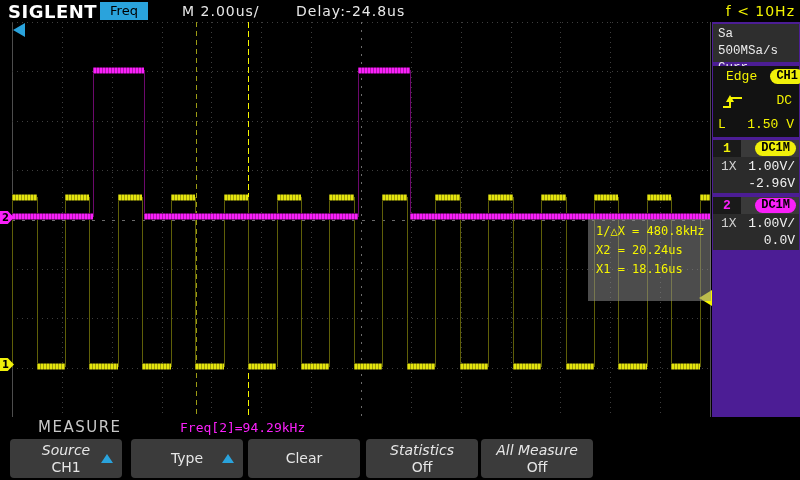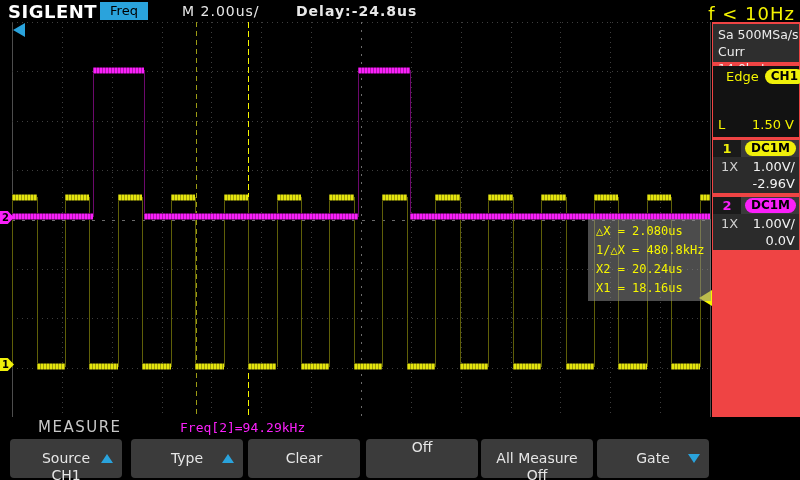--- a/index.html
+++ b/index.html
@@ -5,22 +5,22 @@
   html,body{margin:0;padding:0;background:#000;}
   .screen{position:relative;width:800px;height:480px;background:#000;overflow:hidden;
           font-family:"DejaVu Sans", sans-serif;-webkit-font-smoothing:none;}
   
   .topbar{position:absolute;left:0;top:0;width:800px;height:22px;background:#000;}
   .logo{position:absolute;left:8px;top:1px;color:#fff;font-size:18px;font-weight:800;letter-spacing:.5px;}
   .ready-badge{position:absolute;left:100px;top:2px;width:48px;height:18px;background:#2aa3dc;
                color:#000;font-size:13px;text-align:center;line-height:18px;}
   .tb-text{position:absolute;top:3px;color:#e8e8e8;font-size:14px;letter-spacing:1px;margin-left:24px;}
   .tb-timebase{left:158px;}
-  .tb-delay{left:272px;font-weight:bold;}
-  .tb-freqc{position:absolute;right:5px;top:3px;color:#f4f400;font-size:18px;letter-spacing:1px;margin-left:20px;}
+  .tb-delay{left:272px;}
+  .tb-freqc{position:absolute;right:5px;top:3px;color:#f4f400;font-size:14px;letter-spacing:1px;margin-left:20px;}
   
   .plot{position:absolute;left:0;top:22px;width:712px;height:395px;background:#000;}
   .vline{position:absolute;top:0;height:395px;width:1px;
          background-image:repeating-linear-gradient(to bottom,#3e3e3e 0 1px,transparent 1px 5px);}
   .vline.solid{background:#4d4d4d;background-image:none;}
   .vline.center{background-image:repeating-linear-gradient(to bottom,#6c6c6c 0 2px,transparent 2px 8px);}
   .hline{position:absolute;left:12px;width:698px;height:1px;
          background-image:repeating-linear-gradient(to right,#3e3e3e 0 1px,transparent 1px 5px);}
   .hline.center{background-image:repeating-linear-gradient(to right,#6c6c6c 0 3px,transparent 3px 10px);}
   .cursor-line{position:absolute;top:0;height:395px;width:1px;}
@@ -37,21 +37,21 @@
              line-height:13px;padding-left:2px;box-sizing:border-box;
              clip-path:polygon(0 0,55% 0,100% 50%,55% 100%,0 100%);}
   .trig-pos-arrow{position:absolute;width:0;height:0;border-top:7px solid transparent;
              border-bottom:7px solid transparent;border-right:12px solid #2aa3dc;}
   .trig-lvl-arrow{position:absolute;width:0;height:0;border-top:8px solid transparent;
              border-bottom:8px solid transparent;border-right:13px solid #f6f600;}
   .cursor-box{position:absolute;left:588px;top:197px;width:123px;height:82px;box-sizing:border-box;
               background:rgba(138,138,138,.55);padding:3px 0 0 8px;}
   .cursor-box div{color:#f6f600;font-size:12px;font-family:"DejaVu Sans Mono",monospace;line-height:19px;white-space:nowrap;}
   
-  .sidebar{position:absolute;left:712px;top:22px;width:88px;height:395px;background:#ef4444;}
+  .sidebar{position:absolute;left:712px;top:22px;width:88px;height:395px;background:#4c1d95;font-family:Liberation Mono, monospace;}
   .acq-panel{position:absolute;left:1px;top:2px;width:86px;height:38px;background:#2e2e2e;
              color:#ececec;font-size:12.5px;padding:2px 0 0 5px;box-sizing:border-box;line-height:17px;}
   .trig-panel{position:absolute;left:1px;top:44px;width:86px;height:71px;background:#121212;}
   .trig-row{position:absolute;left:0;width:100%;height:18px;}
   .ylabel{color:#f4f400;font-size:13px;}
   .pill{position:absolute;right:3px;top:0;height:15px;line-height:15px;padding:0 6px;border-radius:8px;
         font-size:12px;font-weight:bold;color:#000;}
   .ch-panel{position:absolute;left:1px;width:86px;height:53px;}
   .ch-header{position:absolute;left:0;top:0;width:100%;height:17px;background:#3a3a3a;}
   .num-cell{position:absolute;left:0;top:0;width:28px;height:17px;background:#1a1a1a;
@@ -62,21 +62,21 @@
   .offsetv{position:absolute;right:4px;top:19px;color:#f2f2f2;font-size:13px;}
   
   .measure-row{position:absolute;left:0;top:417px;width:712px;height:20px;background:#000;}
   .measure-label{position:absolute;left:38px;top:1px;color:#c8c8c8;font-size:15px;letter-spacing:1.5px;}
   .measure-readout{position:absolute;left:180px;top:3px;color:#fa20fa;font-size:13px;
                    font-family:"DejaVu Sans Mono",monospace;}
   
   .menubar{position:absolute;left:0;top:437px;width:800px;height:43px;background:#000;}
   .mbtn{position:absolute;top:2px;width:112px;height:39px;background:#3b3b3b;border-radius:4px;
         color:#e6e6e6;font-size:14px;text-align:center;}
-  .mbtn .l1{margin-top:10px;line-height:18px;}
+  .mbtn .l1{margin-top:2px;line-height:18px;font-style:italic;}
   .mbtn .l2{line-height:17px;}
   .mbtn .single{line-height:39px;}
   .arr{position:absolute;right:9px;width:0;height:0;border-left:6px solid transparent;border-right:6px solid transparent;}
   .arr.up{top:15px;border-bottom:9px solid #2aa3dc;}
   .arr.down{top:15px;border-top:9px solid #2aa3dc;}
 </style>
 </head>
 <body>
 
 <div class="screen">
@@ -181,36 +181,42 @@
         <div class="edge2" style="left: 358px; top: 48px; width: 1px; height: 147px;"></div>
         <div class="edge2" style="left: 410px; top: 48px; width: 1px; height: 147px;"></div>
         <div class="band ch2-band" style="left: 358px; top: 45px; width: 52px; height: 7px;"></div>
         <div class="band ch2-band" style="left: 410px; top: 191px; width: 300px; height: 7px;"></div>
       </div>
     <div class="trig-pos-arrow" id="trig-pos" style="left: 13px; top: 1px;"></div>
     <div class="trig-lvl-arrow" id="trig-lvl" style="left: 699px; top: 268px;"></div>
     <div class="ch-marker" id="marker-ch2" style="top: 189px; background: rgb(250, 32, 250);">2</div>
     <div class="ch-marker" id="marker-ch1" style="top: 336px; background: rgb(240, 240, 10);">1</div>
     <div class="cursor-box">
-      <div>△X = 2.080us</div>
       <div>1/△X = 480.8kHz</div>
       <div>X2 = 20.24us</div>
       <div>X1 = 18.16us</div>
     </div>
   </div>
 
   <div class="sidebar">
     <div class="acq-panel">
       <div>Sa 500MSa/s</div>
       <div>Curr 14.0kpts</div>
     </div>
     <div class="trig-panel">
       <div class="trig-row" style="top:3px;margin-left:8px;">
         <span class="ylabel" style="position:absolute;left:5px;">Edge</span>
         <span class="pill" style="background:#f0f00a;">CH1</span>
+      </div>
+      <div class="trig-row" style="top:27px;">
+        <svg style="position:absolute;left:8px;top:0;" width="24" height="17">
+          <polyline points="2,14 9,14 9,5 21,5" fill="none" stroke="#f4f400" stroke-width="2"></polyline>
+          <polygon points="9,2 5,9 13,9" fill="#f4f400"></polygon>
+        </svg>
+        <span class="ylabel" style="position:absolute;right:7px;">DC</span>
       </div>
       <div class="trig-row" style="top:51px;">
         <span class="ylabel" style="position:absolute;left:5px;">L</span>
         <span class="ylabel" style="position:absolute;right:5px;">1.50 V</span>
       </div>
     </div>
 
     <div class="ch-panel" style="top:118px;">
       <div class="ch-header">
         <div class="num-cell" style="color:#f0f00a;">1</div>
@@ -248,25 +254,22 @@
       <div class="arr up"></div>
     </div>
     <div class="mbtn" style="left:248px;">
       <div class="single">Clear</div>
     </div>
     <div class="mbtn" style="left:131px;">
       <div class="single">Type</div>
       <div class="arr up"></div>
     </div>
     <div class="mbtn" style="left:366px;">
+      <div class="l1">Statistics</div>
       <div class="l2">Off</div>
     </div>
     <div class="mbtn" style="left:481px;">
       <div class="l1">All Measure</div>
       <div class="l2">Off</div>
     </div>
-    <div class="mbtn" style="left:597px;">
-      <div class="single">Gate</div>
-      <div class="arr down"></div>
-    </div>
 
   </div>
 </div>
 
 </body></html>

